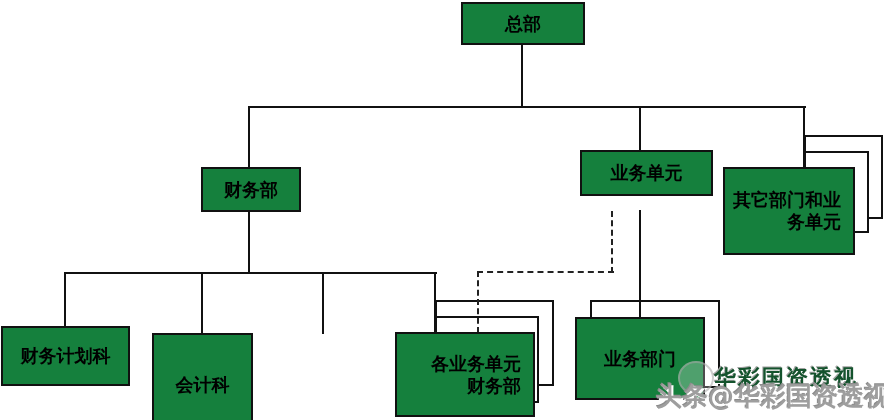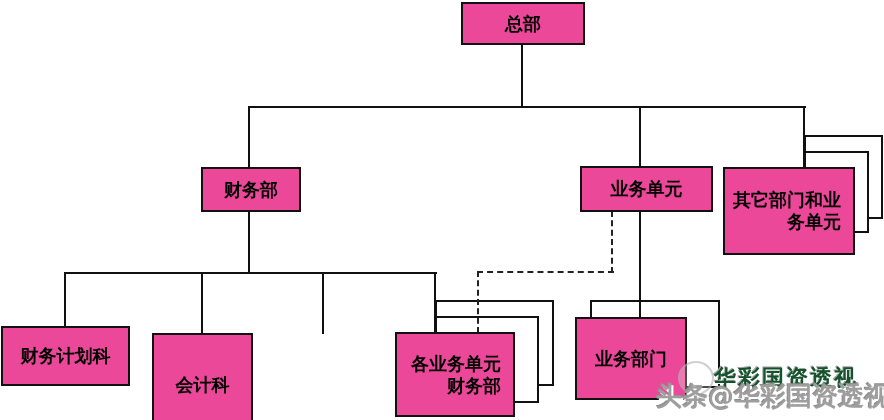--- a/index.html
+++ b/index.html
@@ -4,21 +4,21 @@
 <style>
   * { margin:0; padding:0; box-sizing:border-box; }
   html,body { background:#ffffff; }
   body { width:884px; height:420px; overflow:hidden; }
   #stage {
     position:relative; width:884px; height:420px; background:#ffffff;
     font-family:"DejaVu Sans","Liberation Sans",sans-serif; color:#000;
   }
   
   .box {
-    position:absolute; background:#ec4899; border:2px solid #111;
+    position:absolute; background:#15803d; border:2px solid #111;
     display:flex; align-items:center; justify-content:center;
     font-weight:bold; font-size:18px; line-height:22px; text-align:center;
     white-space:pre-line;
   }
   .box.right { justify-content:flex-end; text-align:right; padding-right:12px; }
   
   .layer { position:absolute; background:#ffffff; border:2px solid #111; }
   
   .vline,.hline { position:absolute; background:#111; }
   .vline { width:2px; }
@@ -68,34 +68,34 @@
   <div class="vline" style="left:639px; top:210px; height:108px;"></div>
 
   <div class="dashv" style="left:611px; top:211px; height:62px;"></div>
   <div class="dashh" style="left:477px; top:271px; width:137px;"></div>
   <div class="dashv" style="left:477px; top:271px; height:62px;"></div>
 
   <div class="box" style="left:461px; top:2px; width:124px; height:43px;">总部</div>
 
   <div class="box" style="left:201px; top:167px; width:100px; height:45px;">财务部</div>
 
-  <div class="box" style="left:580px; top:166px; width:133px; height:46px;">业务单元</div>
+  <div class="box" style="left:580px; top:150px; width:133px; height:46px;">业务单元</div>
 
   <div class="box right" style="left:723px; top:167px; width:132px; height:88px;">其它部门和业
 务单元</div>
 
   <div class="box" style="left:1px; top:326px; width:129px; height:60px;">财务计划科</div>
 
   <div class="box" style="left:152px; top:333px; width:101px; height:104px;">会计科</div>
 
 
-  <div class="box right" style="left:395px; top:332px; width:120px; height:85px;">各业务单元
+  <div class="box right" style="left:395px; top:332px; width:140px; height:85px;">各业务单元
 财务部</div>
 
-  <div class="box" style="left:575px; top:317px; width:112px; height:83px;">业务部门</div>
+  <div class="box" style="left:575px; top:317px; width:130px; height:83px;">业务部门</div>
 
   <div id="watermark">
     <div class="wm-circle"></div>
     <div class="wm-small">华彩国资透视</div>
     <div class="wm-large">头条@华彩国资透视</div>
   </div>
 
 </div>
 
 </body></html>

